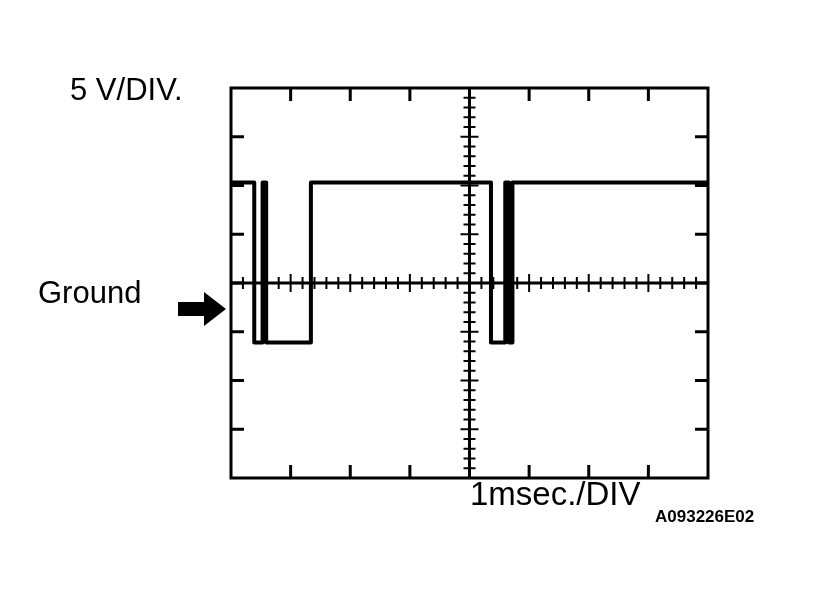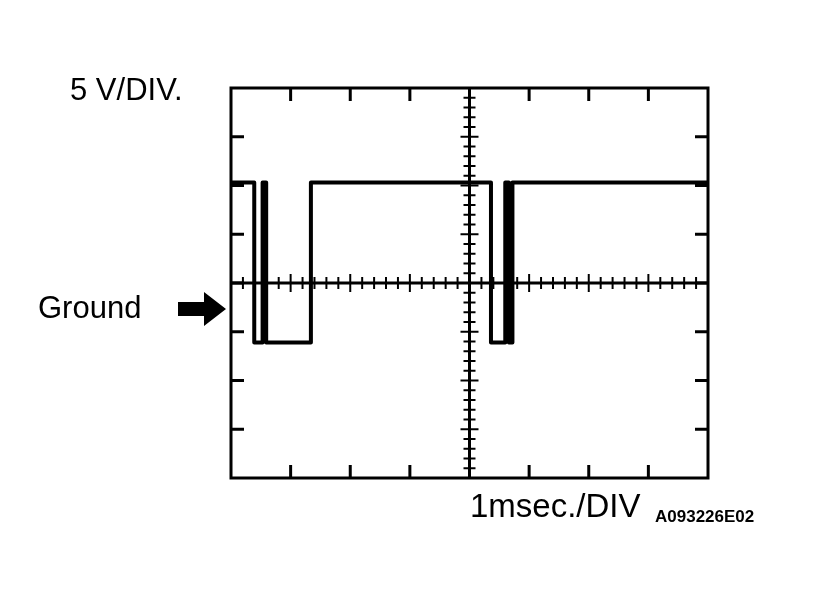--- a/index.html
+++ b/index.html
@@ -30,25 +30,24 @@
   }
   #v-scale-label {
     left: 70px;
     top: 74px;
     font-size: 31px;
   }
   #t-scale-label {
     left: 470px;
     top: 477px;
     font-size: 33px;
-    margin-top: 12px;
   }
   #ground-label {
     left: 38px;
-    top: 292px;
+    top: 277px;
     font-size: 31px;
   }
   #figure-code {
     left: 655px;
     top: 508px;
     font-size: 17px;
     font-weight: bold;
   }
   #arrow-icon {
     position: absolute;

